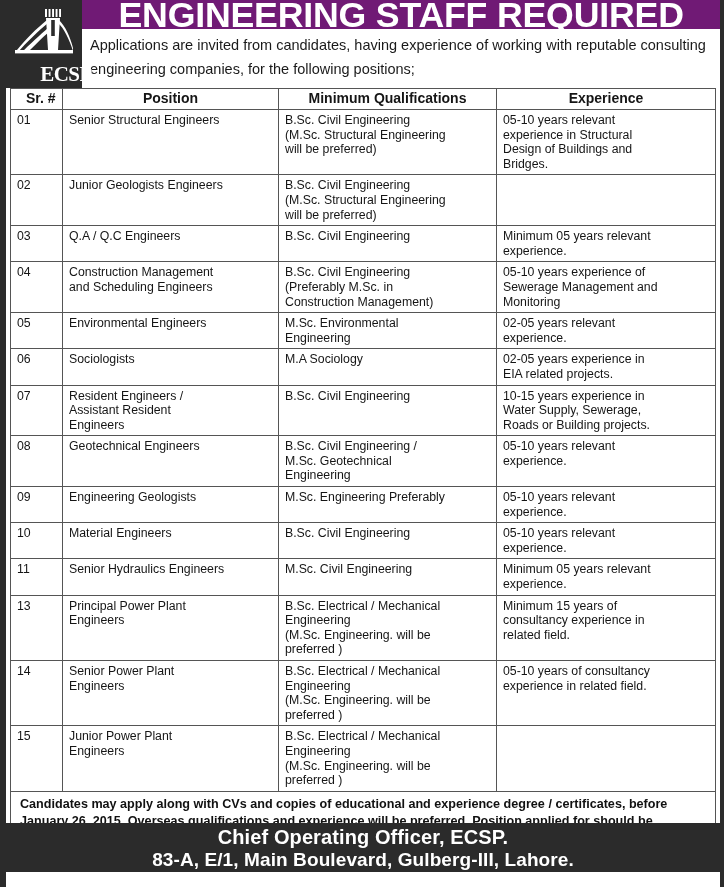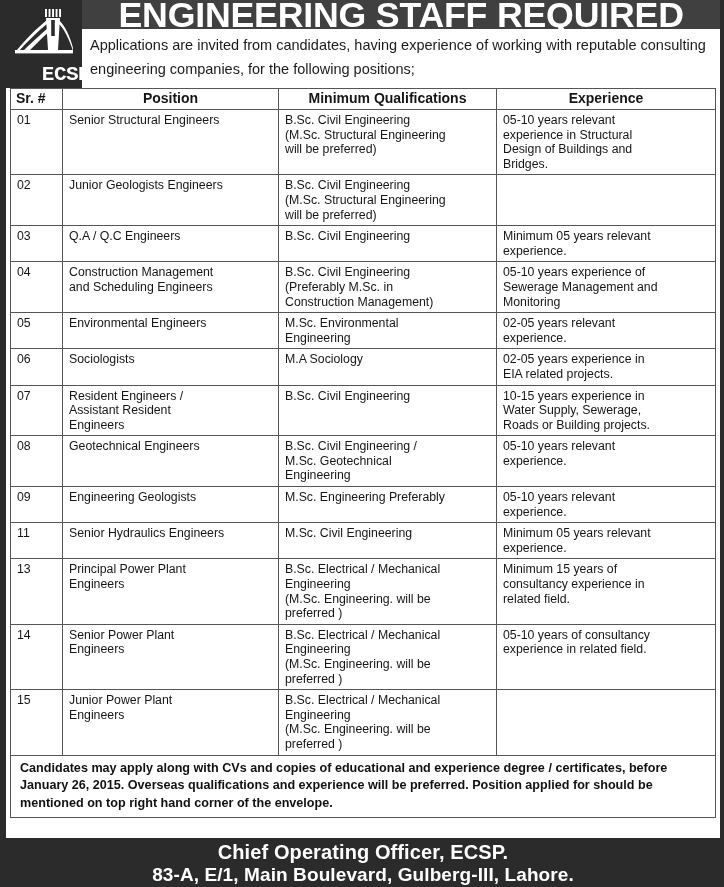--- a/index.html
+++ b/index.html
@@ -43,34 +43,34 @@
     padding-bottom: 3px;
     box-sizing: border-box;
   }
   .logo-mark {
     width: 62px;
     height: 58px;
     position: relative;
   }
   .logo-text {
     color: #ffffff;
-    font-family: Liberation Mono, monospace;
+    font-family: Liberation Serif, serif;
     font-weight: bold;
     font-size: 21px;
     letter-spacing: -0.5px;
     line-height: 21px;
     margin-left: 44px;
   }
   .header-right {
     flex: 1 1 auto;
     display: flex;
     flex-direction: column;
   }
   .title-band {
-    background: #404040;
+    background: #701a75;
     height: 29px;
     display: flex;
     align-items: center;
     justify-content: center;
     overflow: hidden;
   }
   .title-band .title {
     color: #ffffff;
     font-family: "Liberation Sans", sans-serif;
     font-weight: bold;
@@ -114,21 +114,21 @@
     box-sizing: border-box;
   }
   table.jobs thead th {
     text-align: center;
     font-weight: bold;
     font-size: 14px;
     line-height: 17px;
     padding: 1px 4px 2px 4px;
     vertical-align: middle;
   }
-  table.jobs th.sr-head { text-align: left; padding-left: 5px; }
+  table.jobs th.sr-head { text-align: left; padding-left: 15px; }
   table.jobs td.sr { text-align: left; }
   .cell-line { display: block; white-space: pre-wrap; }
 
   
   .note {
     margin: 0 4px;
     border: 1px solid #555555;
     border-top: none;
     padding: 4px 8px 5px 9px;
     font-size: 12.6px;
@@ -137,21 +137,21 @@
     color: #111111;
     box-sizing: border-box;
   }
   .note span { display: block; }
 
   
   .contact-band {
     position: absolute;
     left: 0;
     right: 0;
-    bottom: 0;
+    bottom: 15px;
     height: 49px;
     background: #2b2b2b;
     color: #ffffff;
     text-align: center;
     display: flex;
     flex-direction: column;
     align-items: center;
     justify-content: center;
     box-sizing: border-box;
   }
@@ -372,20 +372,35 @@
             <td>
               <span class="cell-line">M.Sc. Engineering Preferably</span>
             </td>
             <td>
               <span class="cell-line">05-10 years relevant</span>
               <span class="cell-line">experience.</span>
             </td>
           </tr>
           <tr>
             <td class="sr">
+              <span class="cell-line">10</span>
+            </td>
+            <td>
+              <span class="cell-line">Material Engineers</span>
+            </td>
+            <td>
+              <span class="cell-line">B.Sc. Civil Engineering</span>
+            </td>
+            <td>
+              <span class="cell-line">05-10 years relevant</span>
+              <span class="cell-line">experience.</span>
+            </td>
+          </tr>
+          <tr>
+            <td class="sr">
               <span class="cell-line">11</span>
             </td>
             <td>
               <span class="cell-line">Senior Hydraulics Engineers</span>
             </td>
             <td>
               <span class="cell-line">M.Sc. Civil Engineering</span>
             </td>
             <td>
               <span class="cell-line">Minimum 05 years relevant</span>

